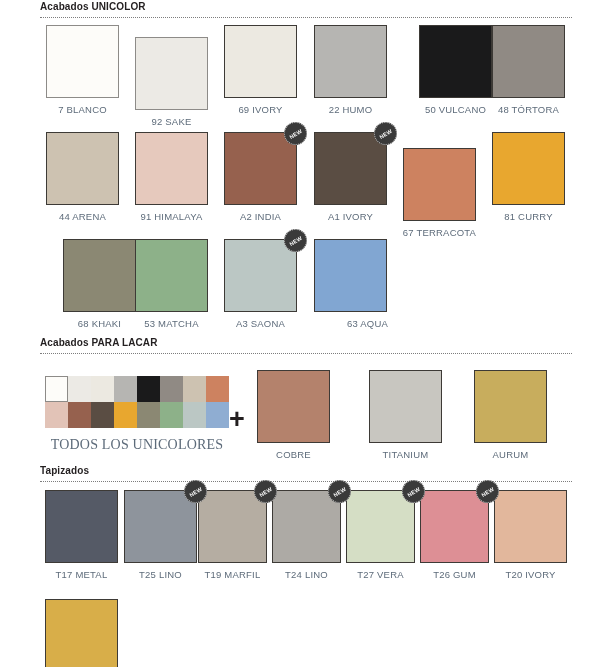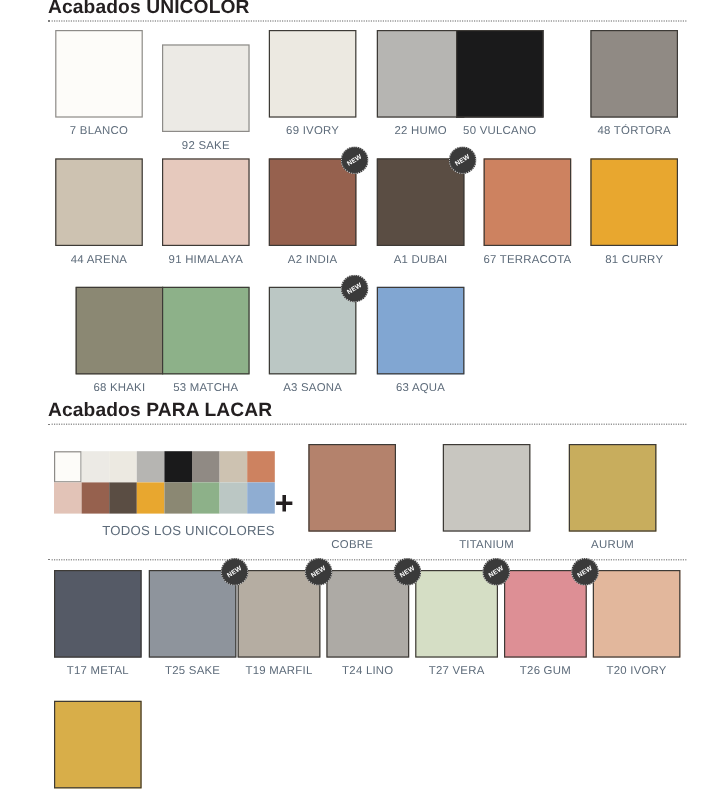--- a/index.html
+++ b/index.html
@@ -13,21 +13,21 @@
     font-family: "Liberation Sans", sans-serif;
     overflow: hidden;
     position: relative;
   }
 
   .page { position: relative; width: 592px; height: 667px; }
 
   
   .section { position: absolute; left: 0; width: 592px; }
   .section-head {
-    font-size: 16px;
+    font-size: 10px;
     font-weight: bold;
     color: #231f20;
     letter-spacing: .1px;
     padding-left: 40px;
     height: 15px;
     line-height: 13px;
     white-space: nowrap;
   }
   .dotted-rule {
     margin: 2px 20px 0 40px;
@@ -90,25 +90,26 @@
   .mini-grid {
     display: grid;
     grid-template-columns: repeat(8, 23px);
     grid-template-rows: 26px 26px;
     width: 184px;
   }
   .mini-cell { width: 23px; height: 26px; }
   .mini-cell.outline { box-sizing: border-box; border: 1px solid #8d8b88; }
   .mini-label {
     margin-top: 9px;
-    text-align: right;
+    text-align: center;
     width: 184px;
-    font-size: 11px;
+    font-size: 14px;
     color: #5d6b7a;
     letter-spacing: .2px;
+    font-family: Liberation Serif, serif;
   }
   .plus-sign {
     position: absolute;
     font-size: 27px;
     font-weight: bold;
     color: #231f20;
     line-height: 1;
   }
 
   
@@ -143,21 +144,21 @@
             <div class="chip-label">92 SAKE</div>
           </div>
           <div class="swatch-cell" style="left: 223px;">
             <div class="chip" style="background: rgb(236, 233, 225);"></div>
             <div class="chip-label">69 IVORY</div>
           </div>
           <div class="swatch-cell" style="left: 313px;">
             <div class="chip" style="background: rgb(182, 181, 178);"></div>
             <div class="chip-label">22 HUMO</div>
           </div>
-          <div class="swatch-cell" style="left: 379px;">
+          <div class="swatch-cell" style="left: 418px;">
             <div class="chip" style="background: rgb(26, 26, 27);"></div>
             <div class="chip-label">50 VULCANO</div>
           </div>
           <div class="swatch-cell" style="left: 491px;">
             <div class="chip" style="background: rgb(144, 138, 132);"></div>
             <div class="chip-label">48 TÓRTORA</div>
           </div>
         </div>
         <div class="row" style="margin-top: 7px;">
           <div class="swatch-cell" style="left: 45px;">
@@ -175,23 +176,23 @@
               </div>
             </div>
             <div class="chip-label">A2 INDIA</div>
           </div>
           <div class="swatch-cell" style="left: 313px;">
             <div class="chip" style="background: rgb(90, 77, 67);">
               <div class="new-badge">
                 <span>NEW</span>
               </div>
             </div>
-            <div class="chip-label">A1 DUBAI</div>
-          </div>
-          <div class="swatch-cell" style="left: 402px;">
+            <div class="chip-label">A1 IVORY</div>
+          </div>
+          <div class="swatch-cell" style="left: 402px; margin-top: 16px;">
             <div class="chip" style="background: rgb(205, 130, 96);"></div>
             <div class="chip-label">67 TERRACOTA</div>
           </div>
           <div class="swatch-cell" style="left: 491px;">
             <div class="chip" style="background: rgb(232, 167, 47);"></div>
             <div class="chip-label">81 CURRY</div>
           </div>
         </div>
         <div class="row" style="margin-top: 7px;">
           <div class="swatch-cell" style="left: 62px;">
@@ -203,21 +204,21 @@
             <div class="chip-label">53 MATCHA</div>
           </div>
           <div class="swatch-cell" style="left: 223px;">
             <div class="chip" style="background: rgb(187, 199, 196);">
               <div class="new-badge">
                 <span>NEW</span>
               </div>
             </div>
             <div class="chip-label">A3 SAONA</div>
           </div>
-          <div class="swatch-cell" style="left: 313px;">
+          <div class="swatch-cell" style="left: 313px; text-align: right;">
             <div class="chip" style="background: rgb(129, 166, 210);"></div>
             <div class="chip-label">63 AQUA</div>
           </div>
         </div>
       </div>
       <div class="section" style="top: 336px;">
         <div>
           <div class="section-head">Acabados PARA LACAR</div>
           <div class="dotted-rule"></div>
         </div>
@@ -253,34 +254,35 @@
             <div class="chip-label">TITANIUM</div>
           </div>
           <div class="swatch-cell" style="left: 473px; top: 9px;">
             <div class="chip tex-metal" style="background: rgb(200, 173, 93);"></div>
             <div class="chip-label">AURUM</div>
           </div>
         </div>
       </div>
       <div class="section" style="top: 464px;">
         <div>
+          <div class="section-head">Tapizados</div>
           <div class="dotted-rule"></div>
         </div>
         <div class="row" style="margin-top: 7px;">
           <div class="swatch-cell" style="width: 73px; left: 45px;">
             <div class="chip tex-fabric" style="background: rgb(85, 90, 102); width: 73px;"></div>
             <div class="chip-label">T17 METAL</div>
           </div>
           <div class="swatch-cell" style="width: 73px; left: 124px;">
             <div class="chip tex-fabric" style="background: rgb(142, 148, 156); width: 73px;">
               <div class="new-badge">
                 <span>NEW</span>
               </div>
             </div>
-            <div class="chip-label">T25 SAKE</div>
+            <div class="chip-label">T25 LINO</div>
           </div>
           <div class="swatch-cell" style="width: 69px; left: 198px;">
             <div class="chip tex-fabric" style="background: rgb(181, 173, 162); width: 69px;">
               <div class="new-badge">
                 <span>NEW</span>
               </div>
             </div>
             <div class="chip-label">T19 MARFIL</div>
           </div>
           <div class="swatch-cell" style="width: 69px; left: 272px;">

